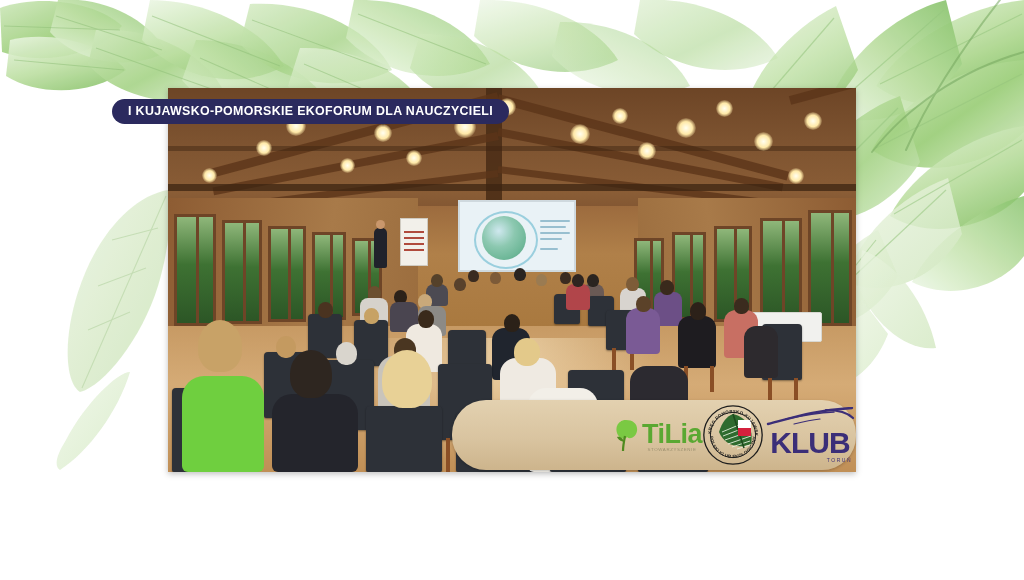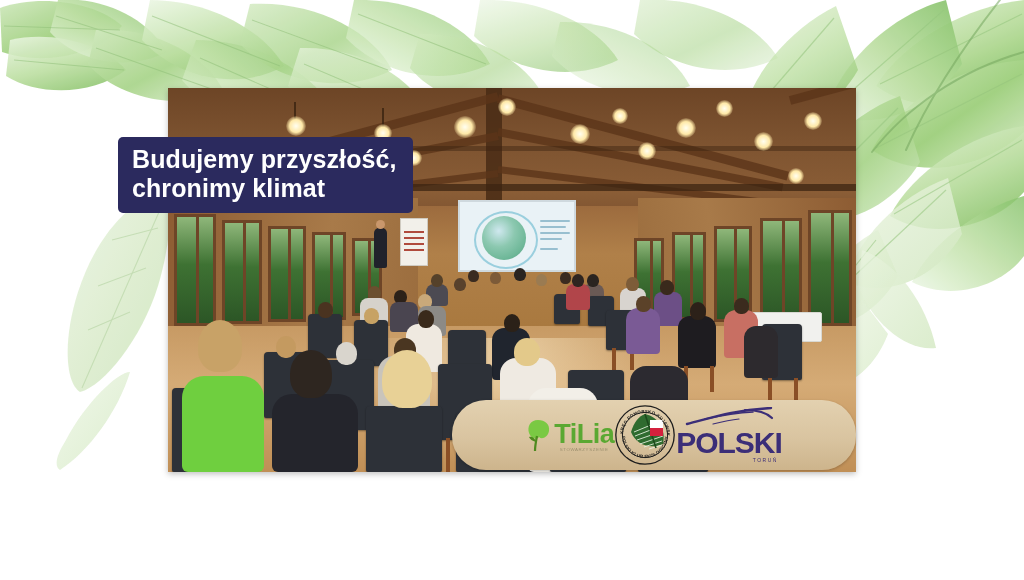--- a/index.html
+++ b/index.html
@@ -72,21 +72,21 @@
   
   .chair{position:absolute;background:#2d3138;border-radius:4px 4px 2px 2px;box-shadow:0 1px 2px rgba(0,0,0,.4);}
   .chairleg{position:absolute;width:4px;background:#8a4f26;}
   .head{position:absolute;border-radius:50% 50% 45% 45%;}
   .body{position:absolute;border-radius:8px 8px 3px 3px;}
 
   
   #logo-strip{
     position:absolute;left:452px;top:400px;width:404px;height:70px;
     background:linear-gradient(180deg,#e3d1b0 0%,#d9c4a0 55%,#cdb48c 100%);
-    border-radius:34px;display:flex;align-items:center;justify-content:center;
+    border-radius:34px;display:flex;align-items:center;justify-content:flex-end;
     box-shadow:0 1px 3px rgba(0,0,0,.22);
   }
   .logo{display:flex;align-items:center;justify-content:center;}
 
   .tilia-wrap{display:flex;align-items:flex-end;gap:2px;}
   .tilia-text{font-weight:bold;font-size:27px;color:#5aa832;line-height:.9;letter-spacing:-.5px;}
   .tilia-sub{font-size:4.4px;color:#9c8f6e;letter-spacing:.6px;text-align:center;margin-top:1px;}
 
   .szk{display:flex;flex-direction:column;align-items:center;gap:1px;}
   .szk-t{font-weight:bold;font-size:7.4px;color:#2f8f3f;line-height:1.25;text-align:center;letter-spacing:.2px;}
@@ -461,22 +461,21 @@
     </div>
 
     <div class="logo">
       <div class="kpcen">
         <svg width="92" height="22" viewBox="0 0 92 22">
           <path d="M4 17 C22 13 48 3 88 1" stroke="#3b2e78" stroke-width="2.4" fill="none" stroke-linecap="round"></path>
           <path d="M22 12 C36 9 52 6 70 5" stroke="#3b2e78" stroke-width="1.6" fill="none" stroke-linecap="round"></path>
           <path d="M30 17 C38 15 46 13 56 12" stroke="#3b2e78" stroke-width="1.2" fill="none" stroke-linecap="round"></path>
           <path d="M62 3 C74 3 84 6 89 11" stroke="#3b2e78" stroke-width="2.2" fill="none" stroke-linecap="round"></path>
         </svg>
-        <div class="kpcen-t">POLSKI</div>
+        <div class="kpcen-t">KLUB</div>
         <div class="kpcen-sub">TORUŃ</div>
       </div>
     </div>
   </div>
 
-  <div id="badge-title">Budujemy przyszłość,
-chronimy klimat</div>
+  <div id="badge-eyebrow">I KUJAWSKO-POMORSKIE EKOFORUM DLA NAUCZYCIELI</div>
 
 </div>
 
 </body></html>

